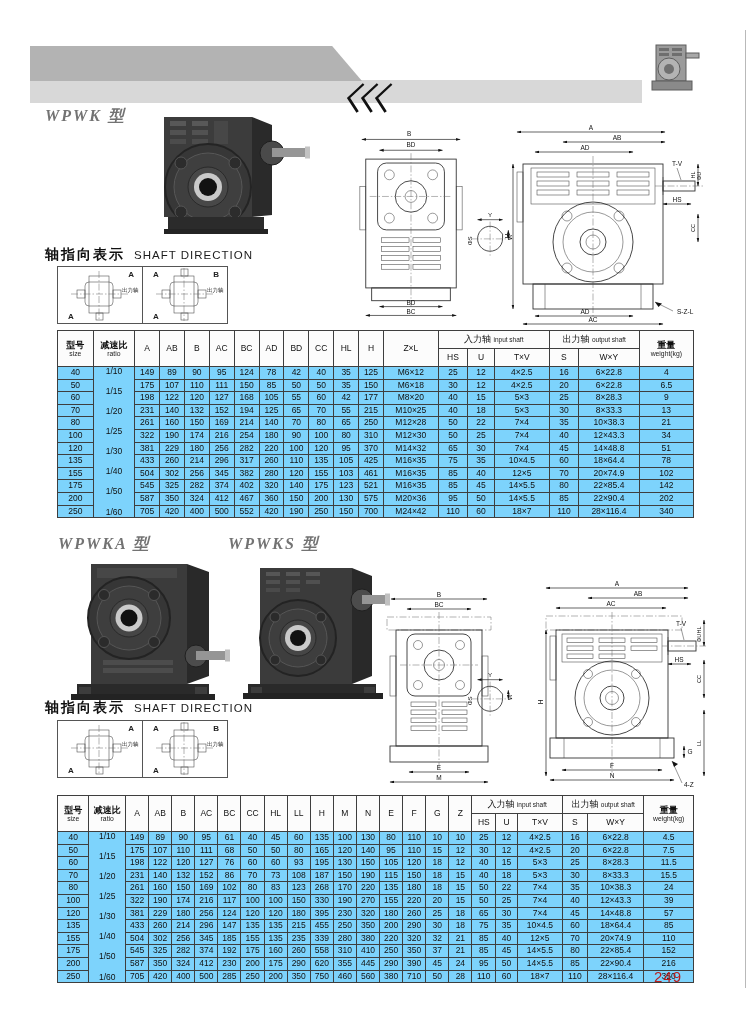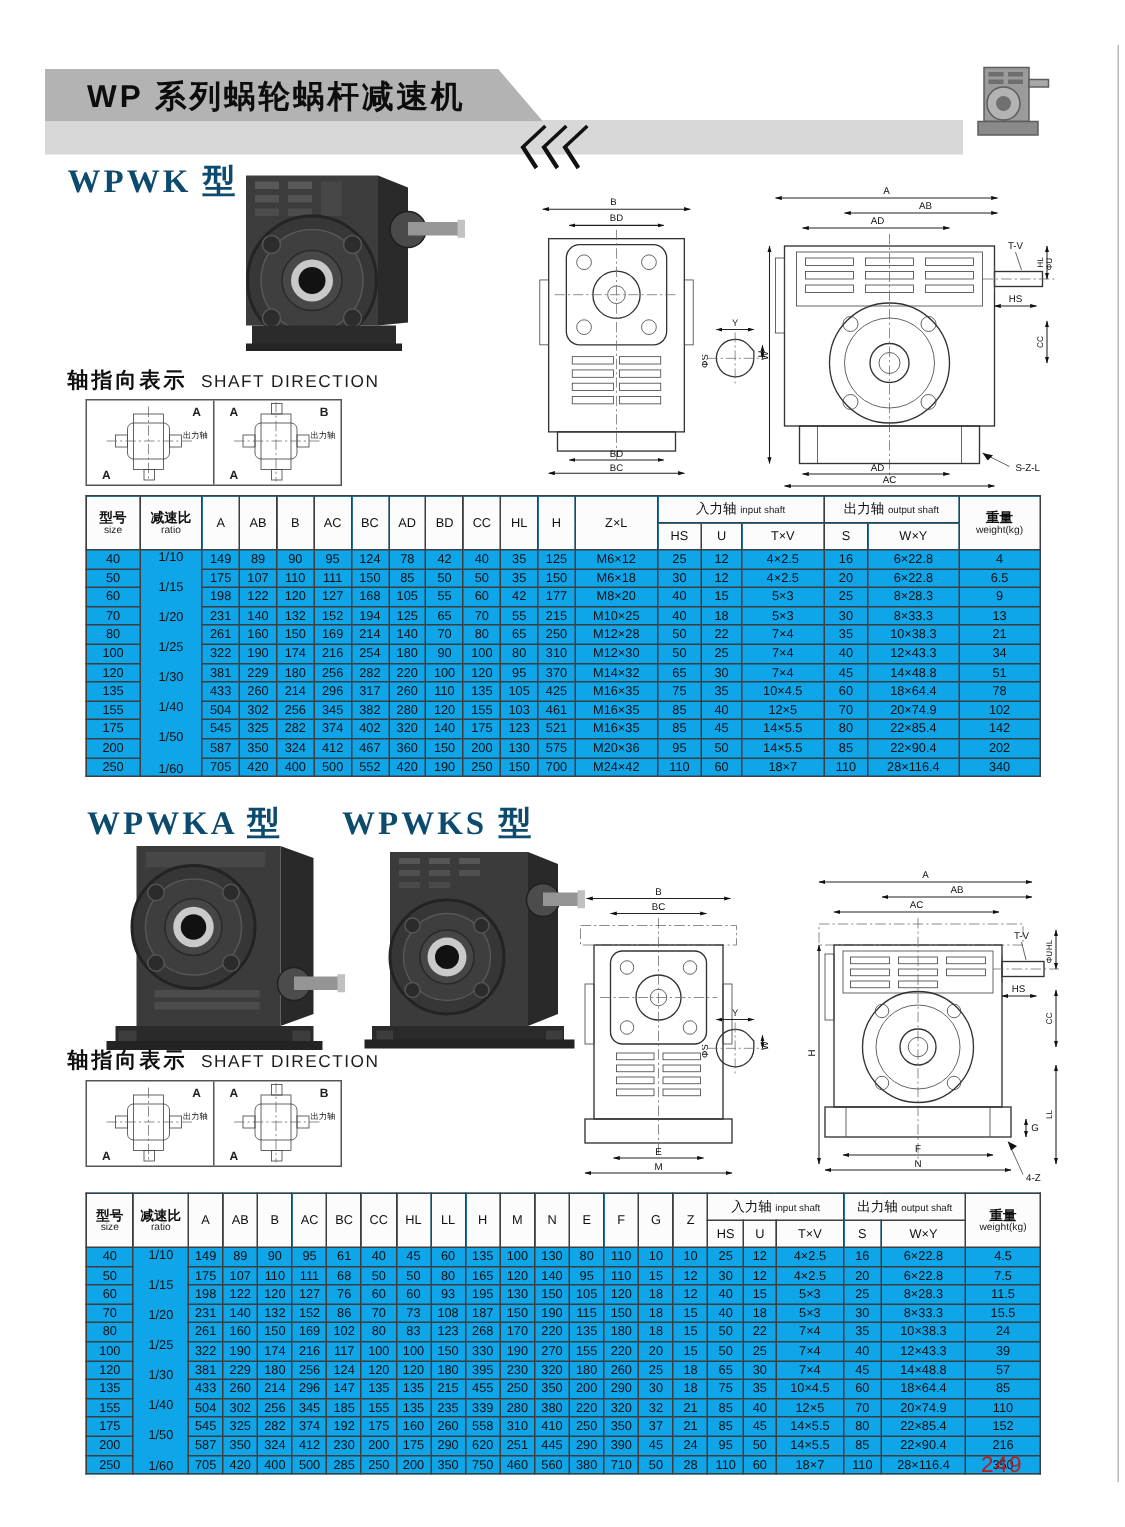--- a/index.html
+++ b/index.html
@@ -9,34 +9,34 @@
   .abs{position:absolute;}
 
   
   .banner-light{left:30px;top:80px;width:612px;height:23px;background:#d8d8d8;}
   .banner-dark{left:30px;top:46px;width:332px;height:35px;background:#b3b3b3;
                clip-path:polygon(0 0,91% 0,100% 100%,0 100%);}
   .banner-title{left:58px;top:50px;font-size:21px;font-weight:700;letter-spacing:2px;color:#0d0d0d;}
   .chevrons{left:346px;top:82px;}
 
   
-  .model-heading{font-family:"Liberation Serif",serif;font-weight:700;font-size:22px;letter-spacing:2px;color:#0c4a6e;}
+  .model-heading{font-family:"Liberation Serif",serif;font-weight:700;font-size:16px;letter-spacing:2px;color:#737373;font-style:italic;}
   .sd-title{white-space:nowrap;}
   .sd-title .zh{font-size:14px;font-weight:700;letter-spacing:2px;}
   .sd-title .en{font-size:11.5px;font-weight:400;margin-left:9px;letter-spacing:1px;color:#1c1c1c;}
 
   
   .sd-box{display:flex;border:1px solid #555;background:#fff;}
   .sd-cell{position:relative;width:84px;height:56px;border-right:1px solid #555;}
   .sd-cell:last-child{border-right:none;}
   .sd-lab{position:absolute;font-size:8px;font-weight:600;color:#222;}
 
   
   .tbl-wrap{width:637px;}
-  .spec{border-collapse:collapse;table-layout:fixed;width:100%;background:#0ea5e9;}
+  .spec{border-collapse:collapse;table-layout:fixed;width:100%;background:#7dd3fc;}
   .spec th,.spec td{border:1px solid #3e3e3e;text-align:center;vertical-align:middle;padding:0;
         font:8.5px/1.12 "Liberation Sans",sans-serif;color:#101010;height:11.6px;overflow:hidden;white-space:nowrap;}
   .spec thead th{background:#fcfcfc;height:17px;}
   .hdr2 .zh{font-size:9px;font-weight:700;}
   .hdr2 .en{font-size:6.8px;font-weight:400;color:#222;}
   .grp .zh{font-size:9px;font-weight:400;margin-top:21px;}
   .grp .en{font-size:6.5px;font-weight:400;color:#222;}
   .dim{font-size:8.8px;font-weight:400;}
   .sub{font-size:8.8px;font-weight:400;}
   .ratio-cell{position:relative;}
@@ -62,21 +62,20 @@
     <marker id="arw" orient="auto-start-reverse" markerWidth="7" markerHeight="5" refX="6" refY="2">
       <path d="M0,0 L6.5,2 L0,4 z" fill="#111"></path>
     </marker>
   </defs>
 </svg>
 
 <div class="page">
 
   <div class="abs banner-light"></div>
   <div class="abs banner-dark"></div>
-  <div class="abs banner-title">WP 系列蜗轮蜗杆减速机</div>
   <svg class="abs chevrons" width="52" height="32" viewBox="0 0 52 32">
     <g transform="skewX(-12)" stroke="#111" stroke-width="2.6" fill="none">
       <polyline points="18,2 6,16 18,30"></polyline>
       <polyline points="32,2 20,16 32,30"></polyline>
       <polyline points="46,2 34,16 46,30"></polyline>
     </g>
   </svg>
 
   <svg class="abs" style="left:642px;top:40px" width="62" height="56" viewBox="0 0 62 56">
     <rect x="14" y="5" width="30" height="36" fill="#9b9b9b" stroke="#5d5d5d"></rect>
@@ -1085,21 +1084,21 @@
             <td>200</td>
             <td>587</td>
             <td>350</td>
             <td>324</td>
             <td>412</td>
             <td>230</td>
             <td>200</td>
             <td>175</td>
             <td>290</td>
             <td>620</td>
-            <td>251</td>
+            <td>355</td>
             <td>445</td>
             <td>290</td>
             <td>390</td>
             <td>45</td>
             <td>24</td>
             <td>95</td>
             <td>50</td>
             <td>14×5.5</td>
             <td>85</td>
             <td>22×90.4</td>

